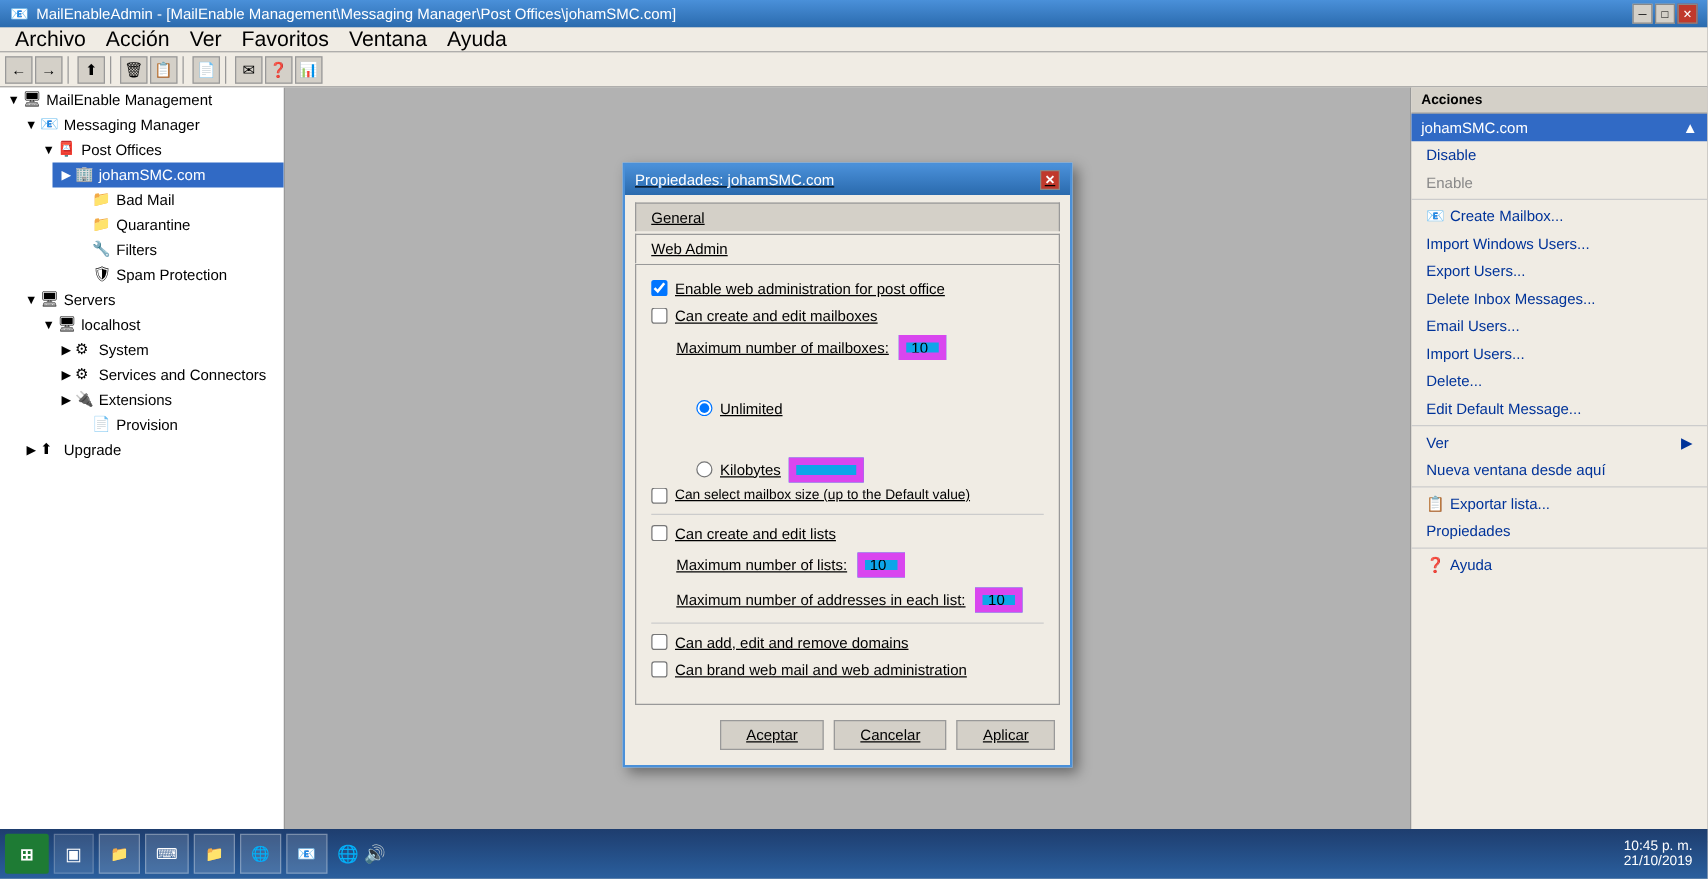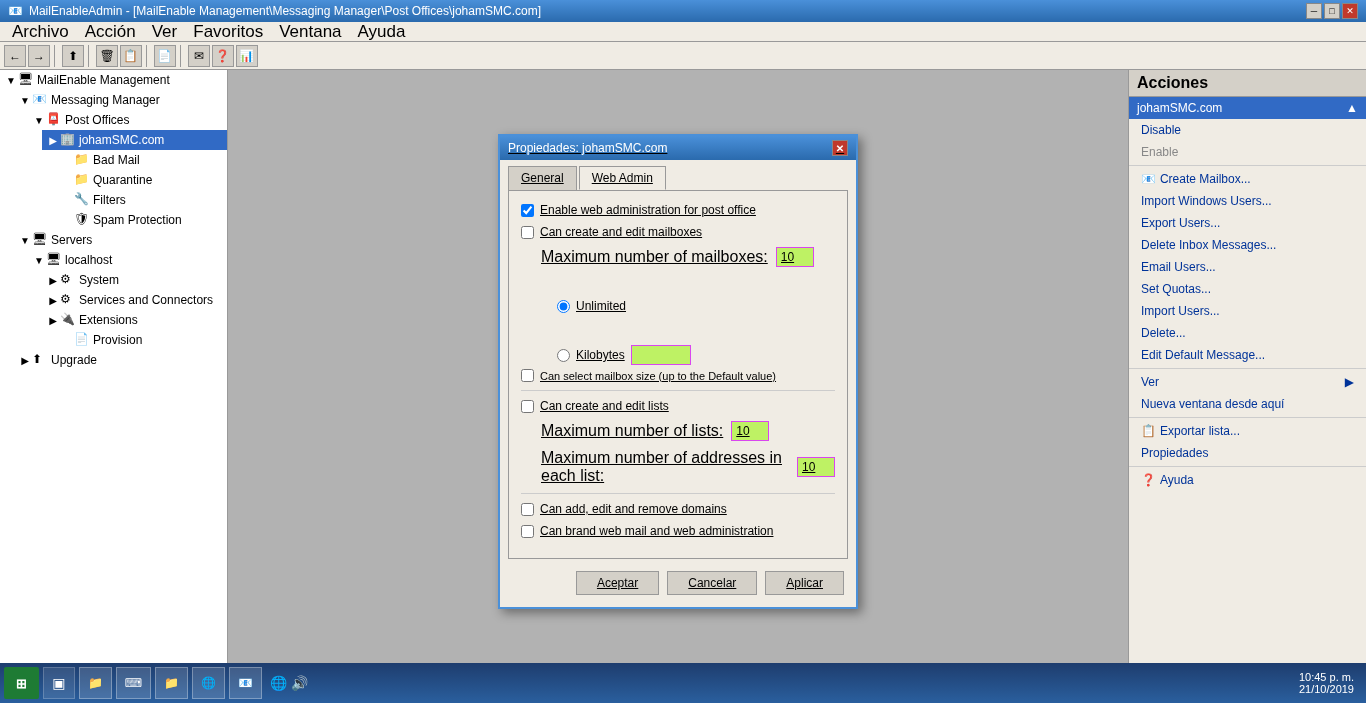--- a/index.html
+++ b/index.html
@@ -101,21 +101,21 @@
       width: 238px;
       background: #f0ece4;
       border-left: 1px solid #999;
       flex-shrink: 0;
       overflow-y: auto;
     }
     .actions-header {
       background: #d4d0c8;
       padding: 4px 8px;
       font-weight: bold;
-      font-size: 16px;
+      font-size: 11px;
       border-bottom: 1px solid #999;
     }
     .actions-domain {
       background: #316ac5;
       color: white;
       padding: 4px 8px;
       font-size: 12px;
       display: flex;
       justify-content: space-between;
       align-items: center;
@@ -180,20 +180,21 @@
       border: 1px solid #888;
       display: flex; align-items: center; justify-content: center;
       cursor: pointer;
       font-size: 10px;
       font-weight: bold;
     }
     .dialog-tabs {
       display: flex;
       padding: 6px 8px 0;
       gap: 2px;
+      flex-direction: column;
     }
     .dialog-tab {
       padding: 4px 12px;
       border: 1px solid #999;
       border-bottom: none;
       cursor: pointer;
       font-size: 12px;
       background: #d4d0c8;
     }
     .dialog-tab.active {
@@ -221,24 +222,24 @@
       font-size: 12px;
       min-width: 70px;
     }
 
     
     .form-row {
       display: flex;
       align-items: center;
       margin-bottom: 8px;
     }
-    .form-label { font-size: 16px; }
+    .form-label { font-size: 12px; }
     .form-input {
-      border: 1px solid #d946ef;
-      background: #bef264;
+      border: 6px solid #d946ef;
+      background: #0ea5e9;
       height: 20px;
       padding: 0 4px;
       font-size: 12px;
     }
     .checkbox-row {
       display: flex;
       align-items: center;
       gap: 6px;
       margin-bottom: 8px;
     }
@@ -574,23 +575,20 @@
     </div>
 
     <div class="action-item">
       <span>Delete Inbox Messages...</span>
     </div>
 
     <div class="action-item">
       <span>Email Users...</span>
     </div>
 
-    <div class="action-item">
-      <span>Set Quotas...</span>
-    </div>
 
     <div class="action-item">
       <span>Import Users...</span>
     </div>
 
     <div class="action-item">
       <span>Delete...</span>
     </div>
 
     <div class="action-item">

